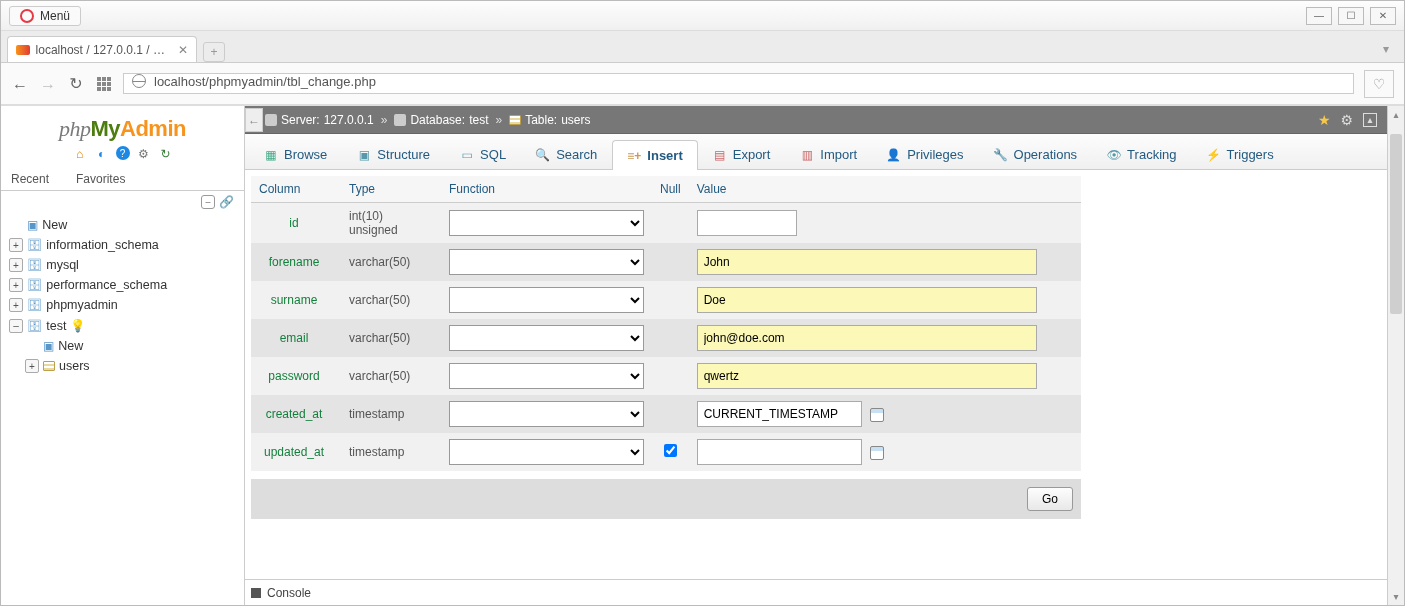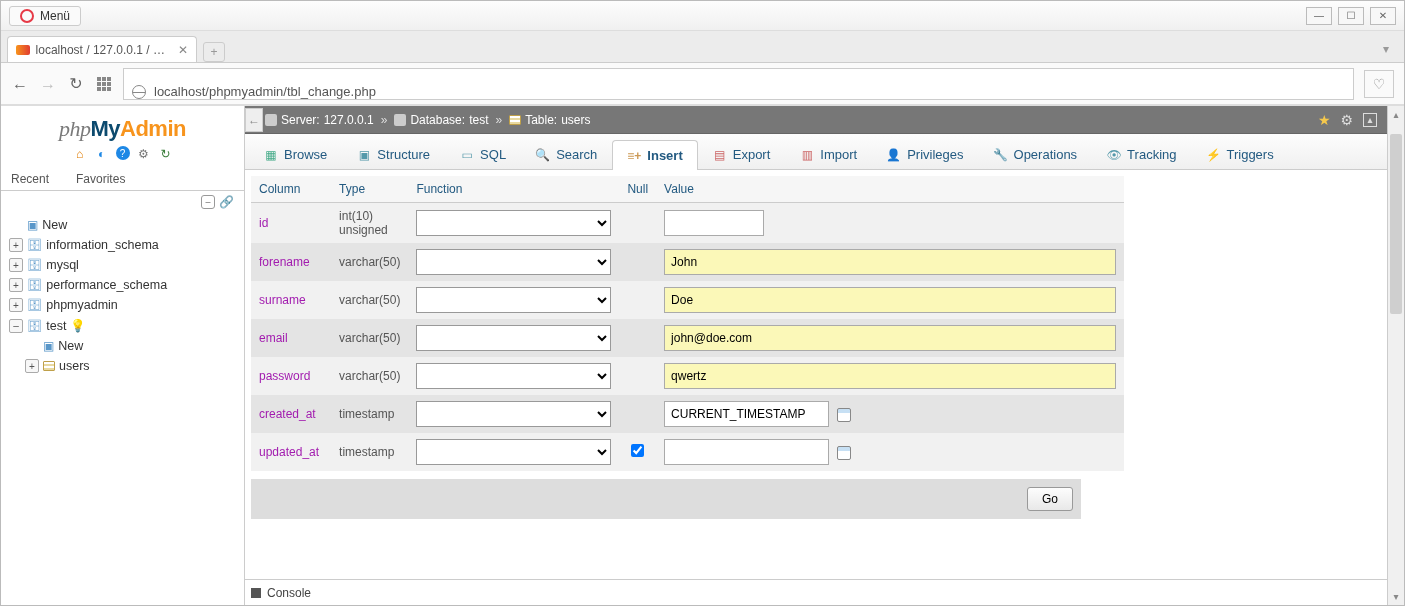--- a/index.html
+++ b/index.html
@@ -17,33 +17,33 @@
 .tab-strip .tab { background: #fff; border: 1px solid #ccc; border-bottom: none; border-radius: 4px 4px 0 0; height: 26px; display: flex; align-items: center; padding: 0 8px; gap: 6px; font-size: 12px; color: #555; max-width: 190px; }
 .tab .favicon { width: 14px; height: 10px; background: linear-gradient(90deg,#f7941d,#e03c31); border-radius: 2px; }
 .tab .close { color: #888; margin-left: 4px; }
 .tab-new { width: 22px; height: 20px; margin-left: 6px; border: 1px solid #ccc; border-radius: 3px; display: flex; align-items: center; justify-content: center; color: #999; font-size: 12px; }
 .speed-dial-btn { margin-left: auto; width: 24px; height: 20px; color: #999; display: flex; align-items: center; justify-content: center; margin-bottom: 3px; }
 
 .addr-bar { height: 42px; background: #fafafa; display: flex; align-items: center; padding: 0 10px; gap: 10px; border-bottom: 1px solid #ddd; }
 .nav-icon { width: 18px; height: 18px; display: flex; align-items: center; justify-content: center; color: #666; font-size: 16px; }
 .grid-icon { display: grid; grid-template: repeat(3,4px)/repeat(3,4px); gap: 1px; }
 .grid-icon span { background: #888; }
-.addr-input { flex: 1; display: flex; align-items: flex-end; border: 1px solid #ccc; background: #fff; height: 32px; padding: 0 8px; gap: 8px; font-size: 13px; color: #555; }
+.addr-input { flex: 1; display: flex; align-items: flex-start; border: 1px solid #ccc; background: #fff; height: 21px; padding: 0 8px; gap: 8px; font-size: 13px; color: #555; }
 .globe { width: 14px; height: 14px; border: 1px solid #888; border-radius: 50%; position: relative; }
 .globe::before { content:""; position:absolute; left:0; right:0; top:50%; border-top:1px solid #888; }
 .heart-box { width: 30px; height: 28px; border: 1px solid #ccc; display: flex; align-items: center; justify-content: center; color: #999; font-size: 14px; }
 
 
 .content { flex:1; display:flex; overflow:hidden; border-top:1px solid #ddd; }
 
 
 .pma-nav { width: 244px; border-right: 1px solid #ccc; display:flex; flex-direction:column; }
 .pma-logo { text-align:center; padding: 10px 0 4px; font-size: 22px; font-weight: bold; letter-spacing:-0.5px; }
 .pma-logo .php { color:#7a7a7a; font-weight:normal; font-style:italic; font-family: Georgia, serif; }
-.pma-logo .my { color:#0c4a6e; }
+.pma-logo .my { color:#4d7c0f; }
 .pma-logo .admin { color:#f7941d; }
 .pma-iconrow { display:flex; justify-content:center; gap:6px; padding-bottom:6px; }
 .mini-icon { width:16px; height:16px; display:flex; align-items:center; justify-content:center; font-size:12px; }
 .home-i { color:#e07b00; }
 .globe-i { color:#1e88e5; }
 .info-i { background:#1e88e5; color:#fff; border-radius:50%; font-size:10px; width:14px; height:14px; }
 .cog-i { color:#777; }
 .reload-i { color:#3a7d3a; }
 
 .pma-tabs { display:flex; border-bottom:1px solid #ccc;gap:7px; }
@@ -78,27 +78,27 @@
 .ftab { display:flex; align-items:center; gap:6px; padding:7px 14px; border:1px solid transparent; border-bottom:none; color:#235a81; font-size:13px; }
 .ftab.active { background:#fff; border-color:#ccc; border-radius:4px 4px 0 0; margin-bottom:-1px; font-weight:bold; color:#235a81; }
 .ft-ic { width:14px; height:14px; display:flex; align-items:center; justify-content:center; font-size:12px; }
 
 .form-area { padding:6px; overflow:auto; flex:1; }
 .ins-table { width: 830px; border-collapse: collapse; font-size:12px; }
 .ins-table th { text-align:left; padding:6px 8px; border-bottom:1px solid #ccc; color:#235a81; background:#f6f6f6; font-weight:normal; }
 .ins-table td { padding:6px 8px; vertical-align:middle; }
 .ins-table tr.odd td { background:#f1f1f1; }
 .ins-table tr.even td { background:#e4e4e4; }
-.col-col { width:90px; text-align:left; color:#a21caf; padding-right:12px !important; }
+.col-col { width:90px; text-align:center; color:#15803d; padding-right:12px !important; }
 .col-type { width:100px; color:#555; }
 .col-func { width:210px; }
 .col-null { width:30px; text-align:center; }
 .func-sel { width:195px; height:26px; border:1px solid #999; background:#fff; }
 .val-input { width:100px; height:26px; border:1px solid #aaa; padding:0 6px; font-size:12px; }
-.val-input.wide { width:452px; }
+.val-input.wide { width:340px; }
 .val-input.mid { width:165px; }
 .val-input.highlight { background:#fbf8b8; }
 .cal-ic { display:inline-block; width:14px; height:14px; border:1px solid #888; background:linear-gradient(#c7e0f4,#c7e0f4 4px,#fff 4px); margin-left:8px; vertical-align:middle; border-radius:2px; }
 
 .go-row { margin-top:8px; width:830px; background:#ddd; padding:8px; text-align:right; border-radius:0; }
 .go-btn { padding:4px 14px; border:1px solid #999; background:linear-gradient(#fdfdfd,#e8e8e8); border-radius:3px; font-size:12px; }
 
 .console-bar { height:26px; background:#fff; border-top:1px solid #ccc; display:flex; align-items:center; padding:0 6px; font-size:12px; color:#444; gap:6px; }
 .cons-sq { width:10px; height:10px; border:1px solid #555; background:#555; }
 

